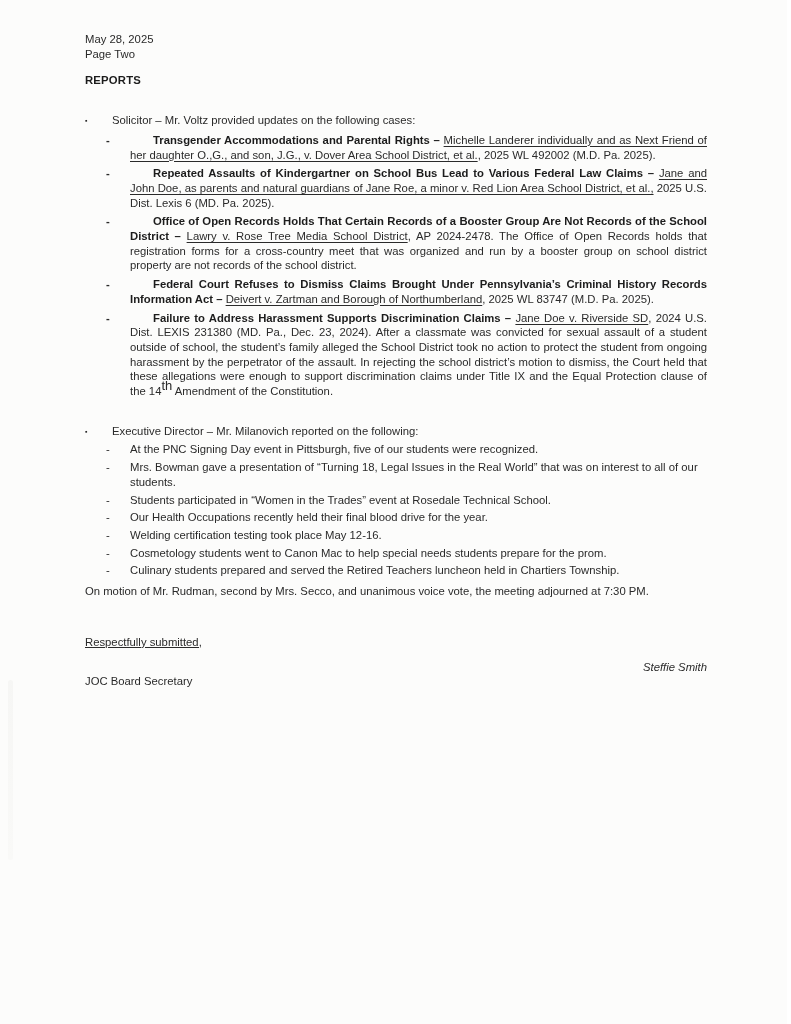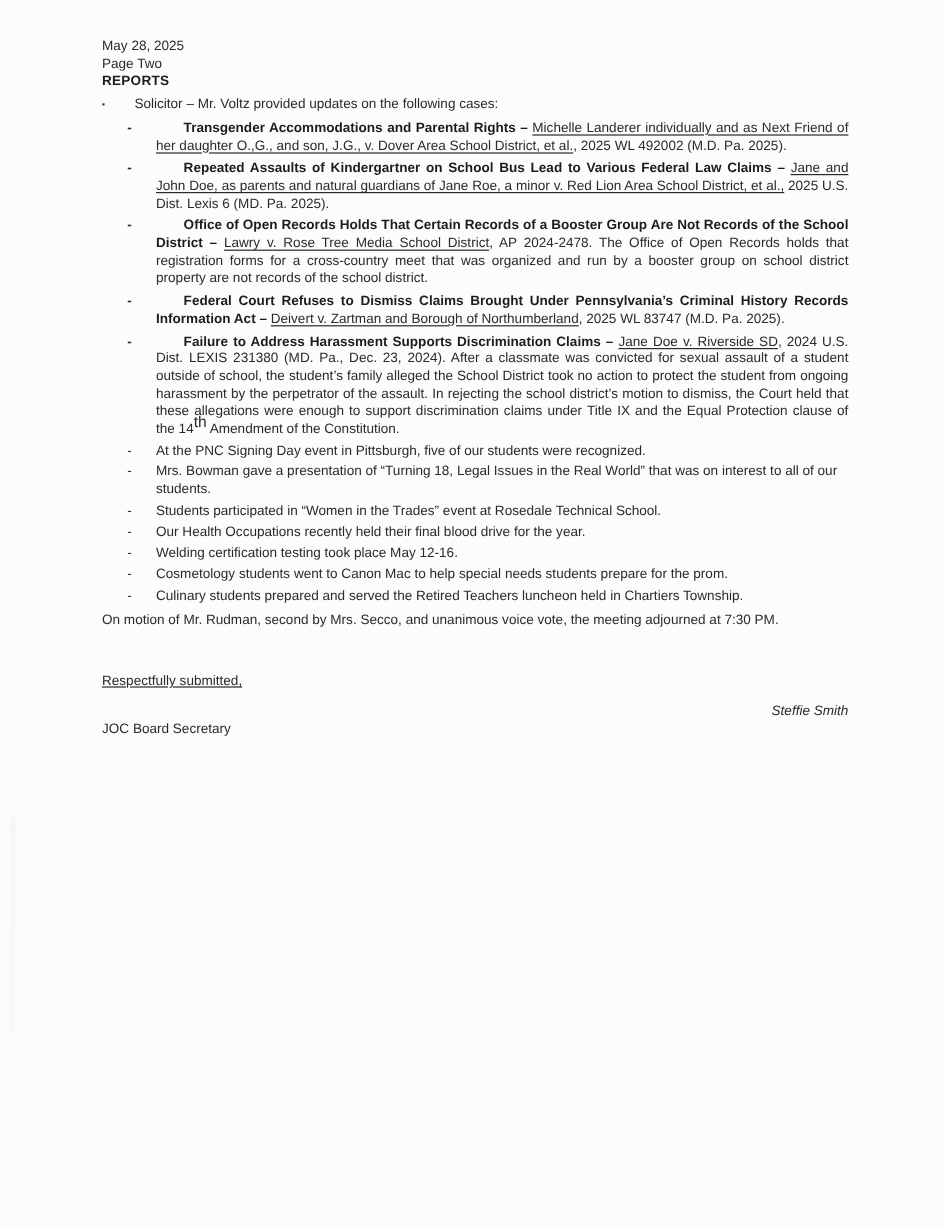--- a/index.html
+++ b/index.html
@@ -14,26 +14,27 @@
   }
   .content {
     padding: 32px 80px 0 85px;
     font-size: 11.3px;
     line-height: 14.7px;
   }
   .hdr-line { white-space: pre; }
   .section-heading {
     font-weight: bold;
     color: #1c1c1c;
+    margin-top: 12px;
     letter-spacing: 0.2px;
   }
   
   .bullet-row {
     display: flex;
-    margin-top: 4px;
+    margin-top: 25px;
   }
   .bullet-col {
     width: 27px;
     flex: 0 0 27px;
     font-size: 7px;
     line-height: 14.7px;
     padding-top: 1px;
   }
   .bullet-text { flex: 1; }
   
@@ -117,20 +118,24 @@
         </div>
     </div>
 
     <div class="sub-item">
       <div class="dash-col bold-dash">-</div>
       <div class="sub-text">
           <p class="case-par"><span class="case-bold">Failure to Address Harassment Supports Discrimination Claims – </span><span class="case-underline">Jane Doe v. Riverside SD</span><span>, 2024 U.S. Dist. LEXIS 231380 (MD. Pa., Dec. 23, 2024). After a classmate was convicted for sexual assault of a student outside of school, the student’s family alleged the School District took no action to protect the student from ongoing harassment by the perpetrator of the assault. In rejecting the school district’s motion to dismiss, the Court held that these allegations were enough to support discrimination claims under Title IX and the Equal Protection clause of the 14</span><span class="sup">th</span><span> Amendment of the Constitution.</span></p>
         </div>
     </div>
 
+    <div class="bullet-row">
+      <div class="bullet-col">▪</div>
+      <div class="bullet-text">Executive Director – Mr. Milanovich reported on the following:</div>
+    </div>
 
     <div class="sub-item note">
       <div class="dash-col">-</div>
       <div class="sub-text">At the PNC Signing Day event in Pittsburgh, five of our students were recognized.</div>
     </div>
     <div class="sub-item note">
       <div class="dash-col">-</div>
       <div class="sub-text">Mrs. Bowman gave a presentation of “Turning 18, Legal Issues in the Real World” that was on interest to all of our students.</div>
     </div>
     <div class="sub-item note">

